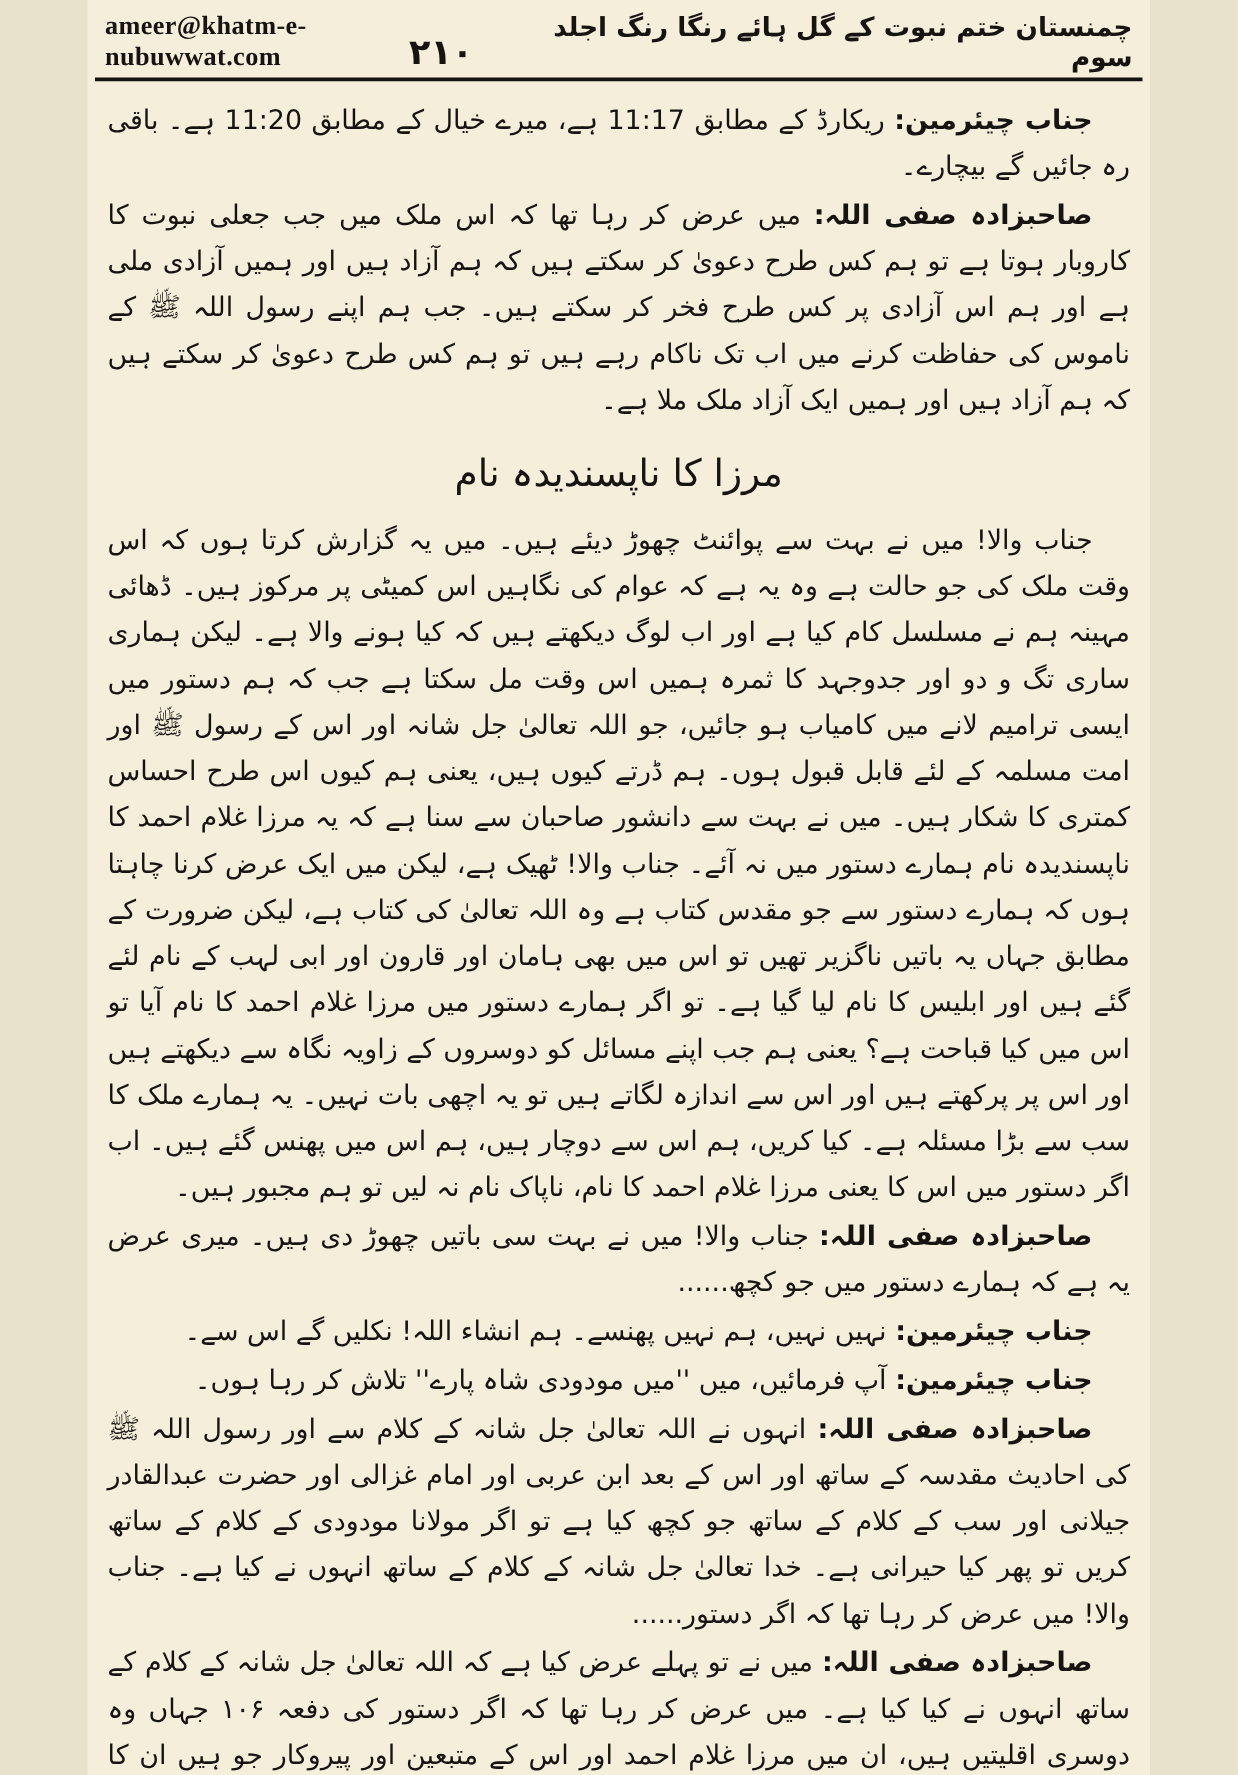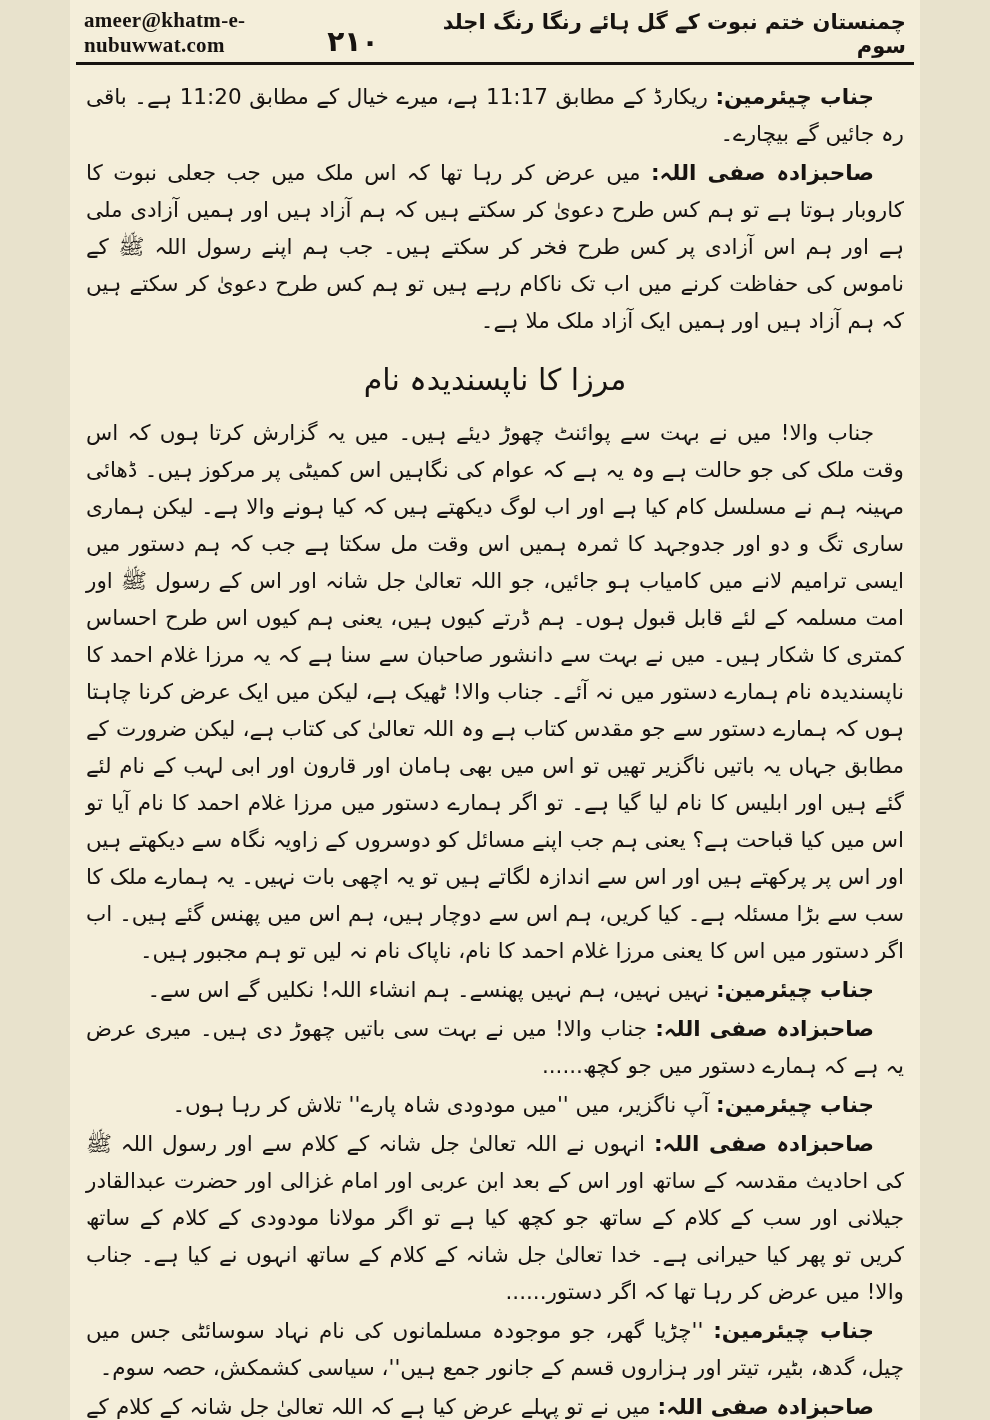--- a/index.html
+++ b/index.html
@@ -115,43 +115,39 @@
     </p>
 
     <h2 class="section-heading">مرزا کا ناپسندیدہ نام</h2>
 
     <p class="para">
       <b class="speaker"></b>
       <span>جناب والا! میں نے بہت سے پوائنٹ چھوڑ دیئے ہیں۔ میں یہ گزارش کرتا ہوں کہ اس وقت ملک کی جو حالت ہے وہ یہ ہے کہ عوام کی نگاہیں اس کمیٹی پر مرکوز ہیں۔ ڈھائی مہینہ ہم نے مسلسل کام کیا ہے اور اب لوگ دیکھتے ہیں کہ کیا ہونے والا ہے۔ لیکن ہماری ساری تگ و دو اور جدوجہد کا ثمرہ ہمیں اس وقت مل سکتا ہے جب کہ ہم دستور میں ایسی ترامیم لانے میں کامیاب ہو جائیں، جو اللہ تعالیٰ جل شانہ اور اس کے رسول ﷺ اور امت مسلمہ کے لئے قابل قبول ہوں۔ ہم ڈرتے کیوں ہیں، یعنی ہم کیوں اس طرح احساس کمتری کا شکار ہیں۔ میں نے بہت سے دانشور صاحبان سے سنا ہے کہ یہ مرزا غلام احمد کا ناپسندیدہ نام ہمارے دستور میں نہ آئے۔ جناب والا! ٹھیک ہے، لیکن میں ایک عرض کرنا چاہتا ہوں کہ ہمارے دستور سے جو مقدس کتاب ہے وہ اللہ تعالیٰ کی کتاب ہے، لیکن ضرورت کے مطابق جہاں یہ باتیں ناگزیر تھیں تو اس میں بھی ہامان اور قارون اور ابی لہب کے نام لئے گئے ہیں اور ابلیس کا نام لیا گیا ہے۔ تو اگر ہمارے دستور میں مرزا غلام احمد کا نام آیا تو اس میں کیا قباحت ہے؟ یعنی ہم جب اپنے مسائل کو دوسروں کے زاویہ نگاہ سے دیکھتے ہیں اور اس پر پرکھتے ہیں اور اس سے اندازہ لگاتے ہیں تو یہ اچھی بات نہیں۔ یہ ہمارے ملک کا سب سے بڑا مسئلہ ہے۔ کیا کریں، ہم اس سے دوچار ہیں، ہم اس میں پھنس گئے ہیں۔ اب اگر دستور میں اس کا یعنی مرزا غلام احمد کا نام، ناپاک نام نہ لیں تو ہم مجبور ہیں۔</span>
     </p>
 
     <p class="para">
-      <b class="speaker">جناب چیئرمین:</b>
-      <span>نہیں نہیں، ہم نہیں پھنسے۔ ہم انشاء اللہ! نکلیں گے اس سے۔</span>
-    </p>
-
-    <p class="para">
       <b class="speaker">صاحبزادہ صفی اللہ:</b>
       <span>جناب والا! میں نے بہت سی باتیں چھوڑ دی ہیں۔ میری عرض یہ ہے کہ ہمارے دستور میں جو کچھ......</span>
     </p>
 
     <p class="para">
       <b class="speaker">جناب چیئرمین:</b>
-      <span>آپ ناگزیر، میں ''میں مودودی شاہ پارے'' تلاش کر رہا ہوں۔</span>
+      <span>نہیں نہیں، ہم نہیں پھنسے۔ ہم انشاء اللہ! نکلیں گے اس سے۔</span>
+    </p>
+
+    <p class="para">
+      <b class="speaker">جناب چیئرمین:</b>
+      <span>آپ فرمائیں، میں ''میں مودودی شاہ پارے'' تلاش کر رہا ہوں۔</span>
     </p>
 
     <p class="para">
       <b class="speaker">صاحبزادہ صفی اللہ:</b>
       <span>انہوں نے اللہ تعالیٰ جل شانہ کے کلام سے اور رسول اللہ ﷺ کی احادیث مقدسہ کے ساتھ اور اس کے بعد ابن عربی اور امام غزالی اور حضرت عبدالقادر جیلانی اور سب کے کلام کے ساتھ جو کچھ کیا ہے تو اگر مولانا مودودی کے کلام کے ساتھ کریں تو پھر کیا حیرانی ہے۔ خدا تعالیٰ جل شانہ کے کلام کے ساتھ انہوں نے کیا ہے۔ جناب والا! میں عرض کر رہا تھا کہ اگر دستور......</span>
     </p>
 
-    <p class="para">
-      <b class="speaker">جناب چیئرمین:</b>
-      <span>''چڑیا گھر، جو موجودہ مسلمانوں کی نام نہاد سوسائٹی جس میں چیل، گدھ، بٹیر، تیتر اور ہزاروں قسم کے جانور جمع ہیں''، سیاسی کشمکش، حصہ سوم۔</span>
-    </p>
 
     <p class="para">
       <b class="speaker">صاحبزادہ صفی اللہ:</b>
       <span>میں نے تو پہلے عرض کیا ہے کہ اللہ تعالیٰ جل شانہ کے کلام کے ساتھ انہوں نے کیا کیا ہے۔ میں عرض کر رہا تھا کہ اگر دستور کی دفعہ ۱۰۶ جہاں وہ دوسری اقلیتیں ہیں، ان میں مرزا غلام احمد اور اس کے متبعین اور پیروکار جو ہیں ان کا نام ہم شامل کریں اور ان کو ایک غیر مسلم اقلیت شمار کریں تو اس میں کیا قباحت ہے؟ اور اس کے بعد جو قانون سازی ہوگی تو اور بھی اس پر علماء کرام کے مشوروں سے اضافہ ہو جائے گا۔</span>
     </p>
 
   </main>
 
   <footer class="page-footer">
     

